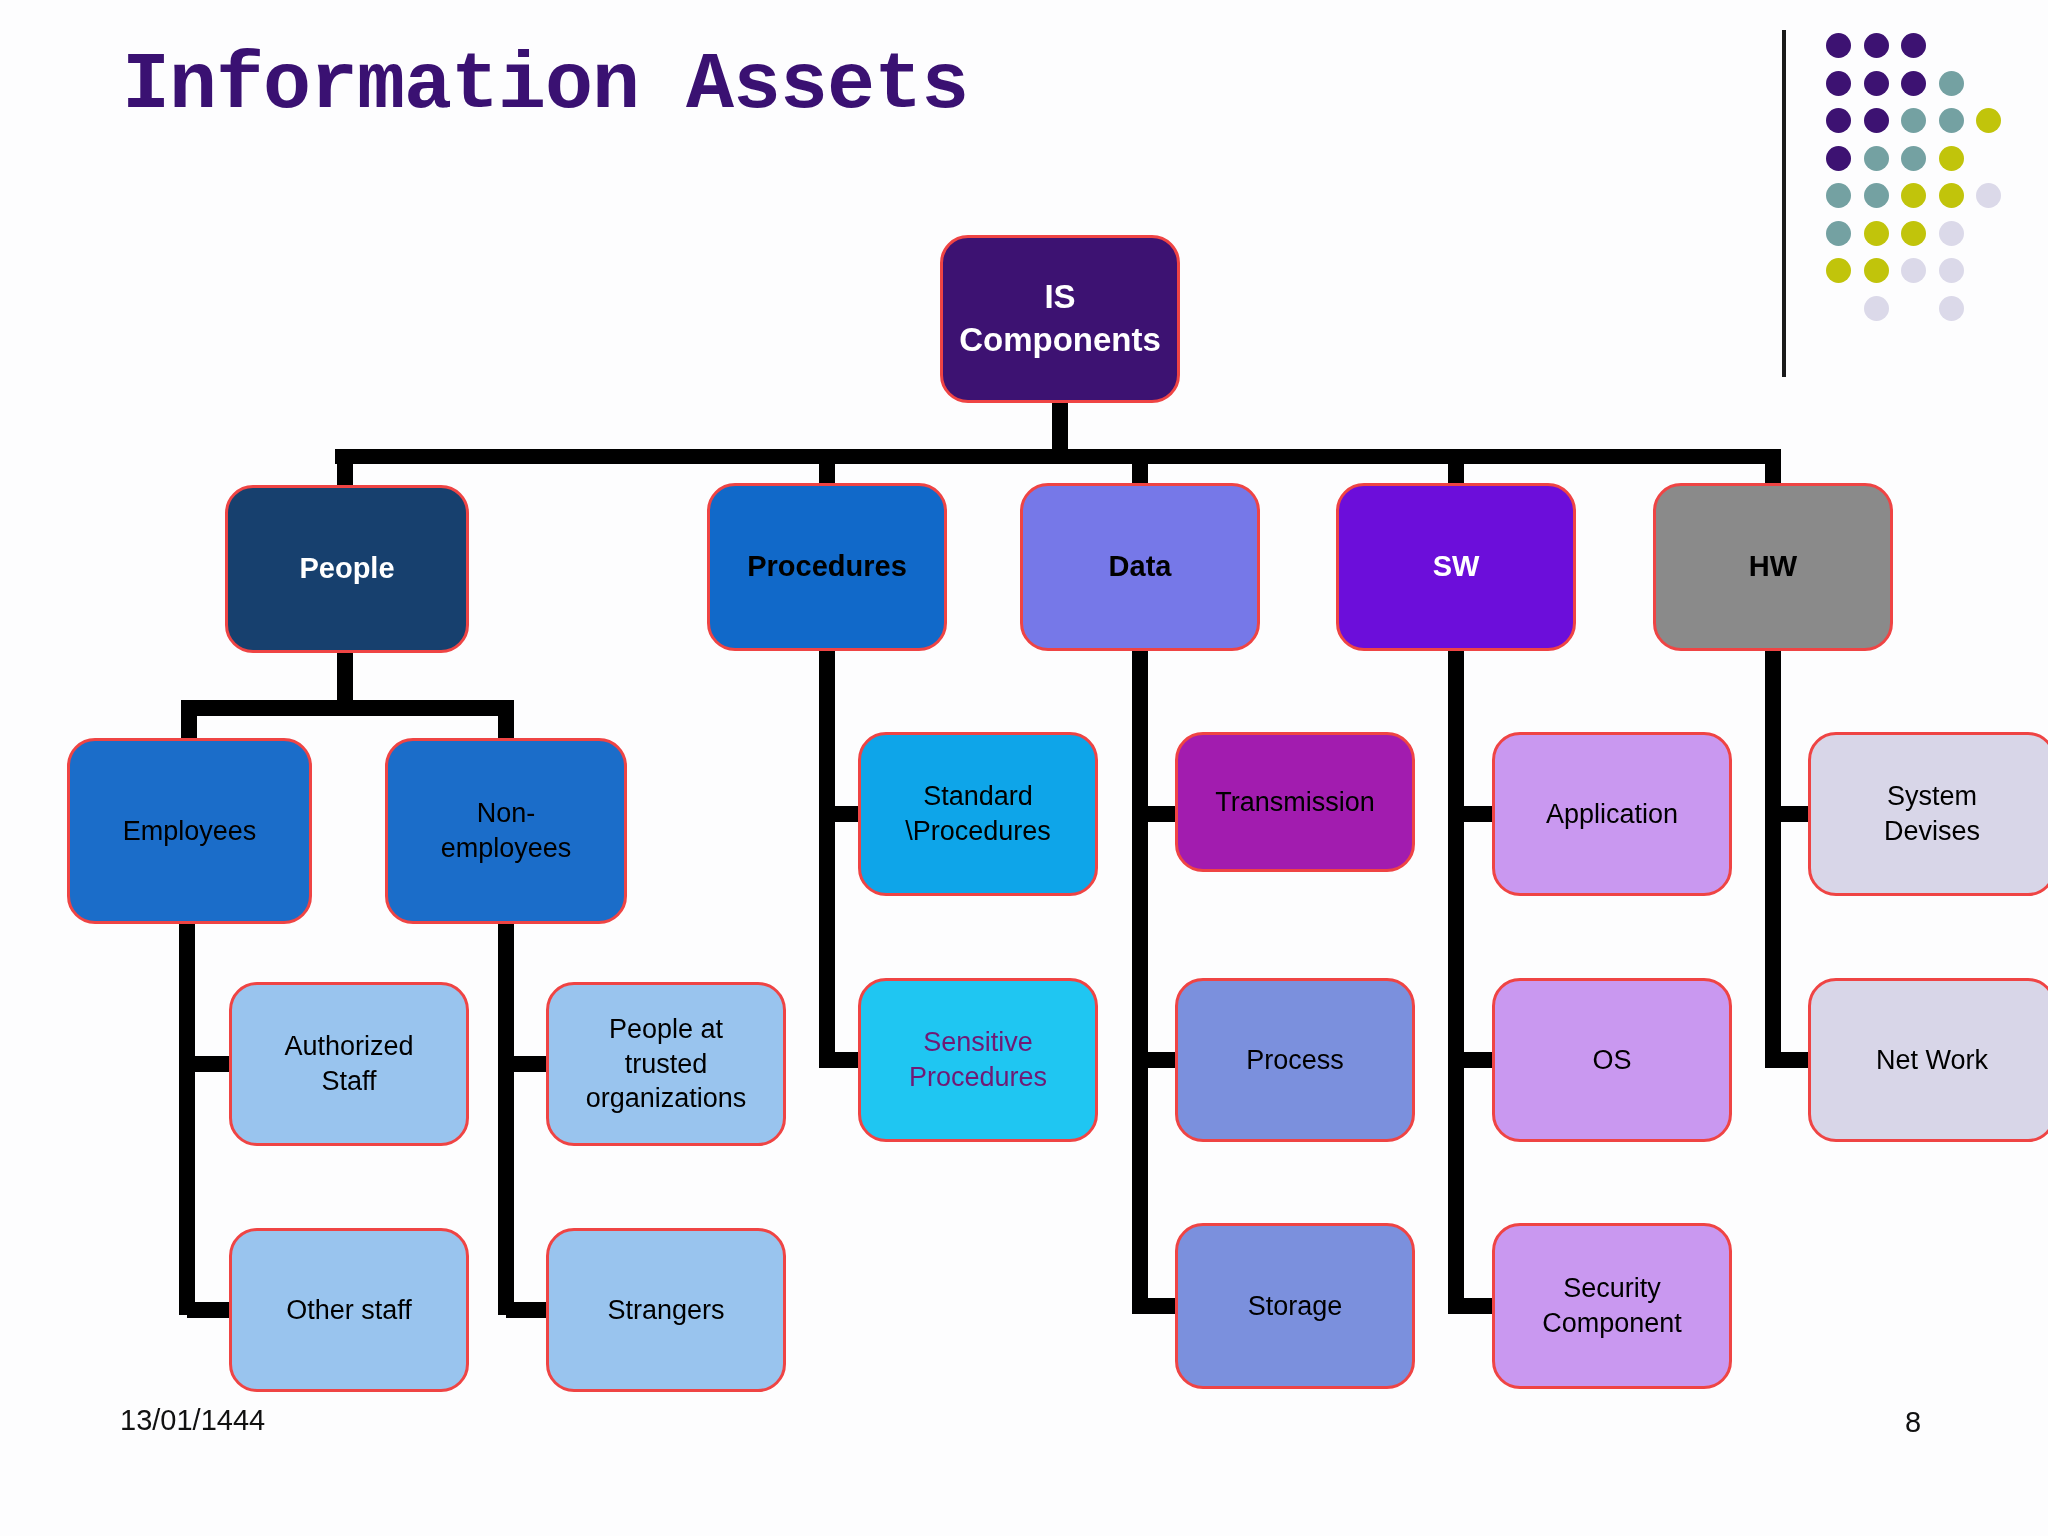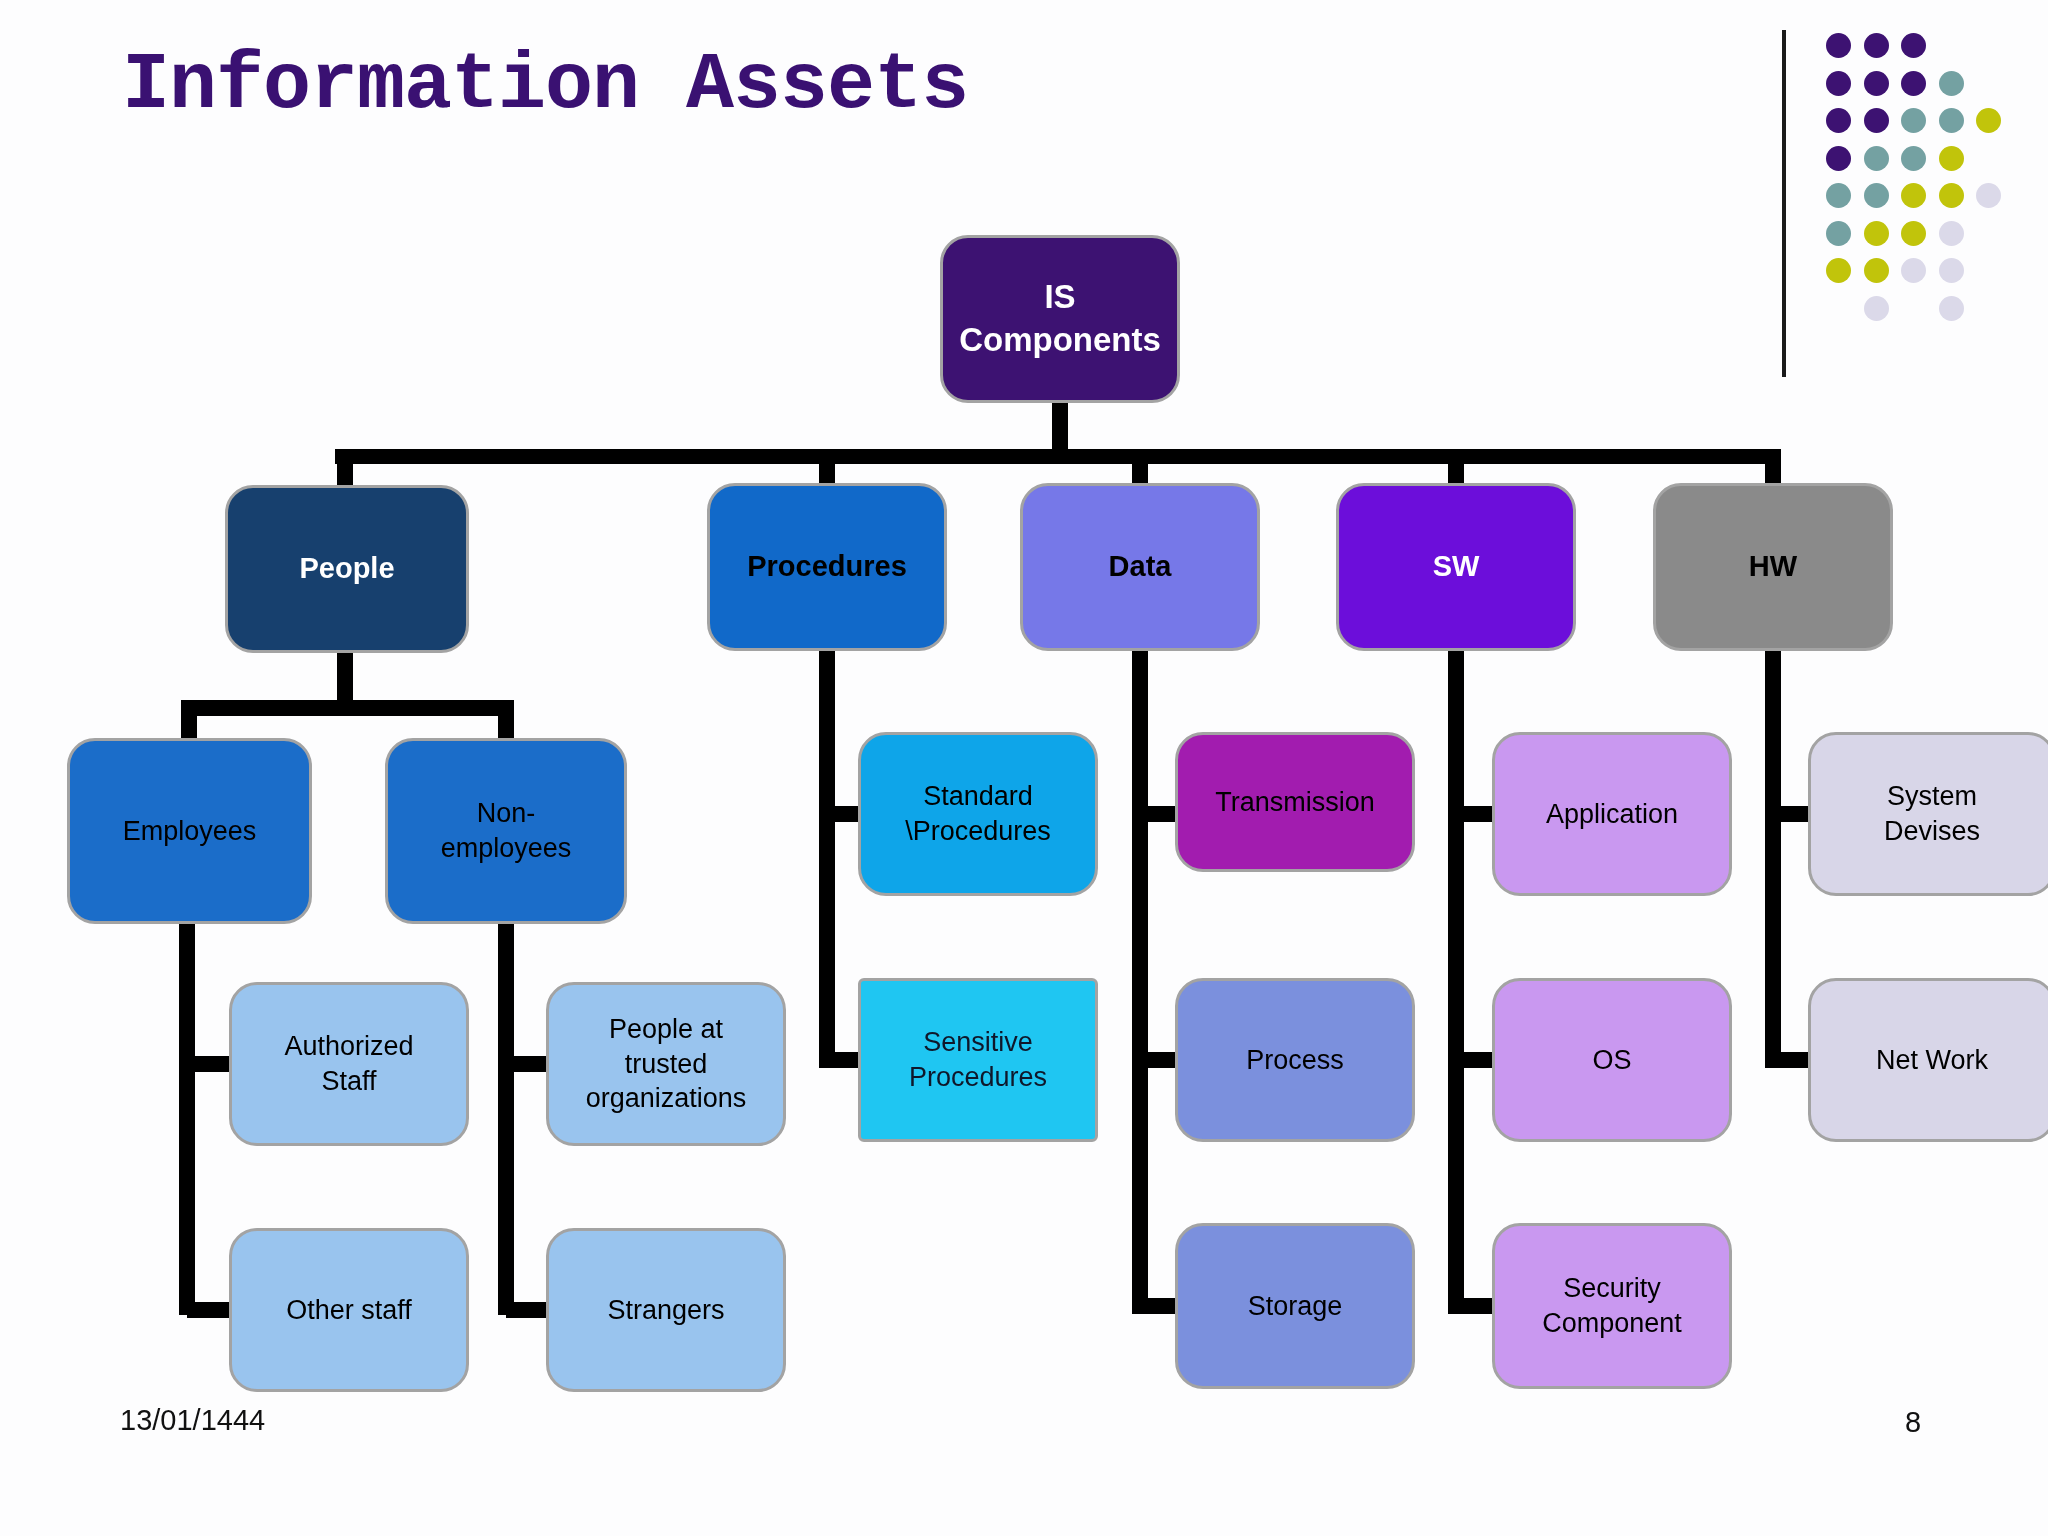--- a/index.html
+++ b/index.html
@@ -2,21 +2,21 @@
 <html><head>
 <meta charset="utf-8">
 <style>
   html,body{margin:0;padding:0;background:#ffffff;}
   body{width:2048px;height:1536px;overflow:hidden;font-family:"Liberation Sans",sans-serif;}
   .slide{position:relative;width:2048px;height:1536px;background:#fdfdfe;}
   .title{position:absolute;left:122px;top:40px;font-size:80px;font-weight:bold;letter-spacing:-1px;font-family:Liberation Mono, monospace;}
   .line{position:absolute;background:#000;z-index:1;}
   .node{
     position:absolute;z-index:2;
-    border:3px solid #a3a3a3;border-radius:28px;
+    border:3px solid #ef4444;border-radius:28px;
     display:flex;align-items:center;justify-content:center;text-align:center;
     font-size:27px;line-height:1.28;white-space:pre-line;
     box-sizing:border-box;padding:6px 10px;
   }
   .node.lvl1{font-weight:bold;font-size:29px;}
   .node.root{font-weight:bold;font-size:33px;line-height:1.3;}
   .footer-date{position:absolute;left:120px;top:1404px;font-size:29px;color:#111;}
   .footer-page{position:absolute;left:1905px;top:1406px;font-size:29px;color:#111;}
   .vrule{position:absolute;left:1782px;top:30px;width:4px;height:347px;background:#1a1a1a;}
   .dots{position:absolute;left:1826px;top:33px;width:200px;height:300px;}
@@ -118,21 +118,21 @@
   <div class="node" style="left: 229px; top: 982px; width: 240px; height: 164px; background-color: rgb(153, 196, 238); color: rgb(0, 0, 0);">Authorized
 Staff</div>
   <div class="node" style="left: 229px; top: 1228px; width: 240px; height: 164px; background-color: rgb(153, 196, 238); color: rgb(0, 0, 0);">Other staff</div>
   <div class="node" style="left: 546px; top: 982px; width: 240px; height: 164px; background-color: rgb(153, 196, 238); color: rgb(0, 0, 0);">People at
 trusted
 organizations</div>
   <div class="node" style="left: 546px; top: 1228px; width: 240px; height: 164px; background-color: rgb(153, 196, 238); color: rgb(0, 0, 0);">Strangers</div>
 
   <div class="node" style="left: 858px; top: 732px; width: 240px; height: 164px; background-color: #0ea5e9; color: rgb(0, 0, 0);">Standard
 \Procedures</div>
-  <div class="node" style="left: 858px; top: 978px; width: 240px; height: 164px; background-color: rgb(31, 198, 242); color: #0f172a; border-radius: 6px;">Sensitive
+  <div class="node" style="left: 858px; top: 978px; width: 240px; height: 164px; background-color: rgb(31, 198, 242); color: #701a75;">Sensitive
 Procedures</div>
 
   <div class="node" style="left: 1175px; top: 732px; width: 240px; height: 140px; background-color: #a21caf; color: rgb(0, 0, 0);">Transmission</div>
   <div class="node" style="left: 1175px; top: 978px; width: 240px; height: 164px; background-color: rgb(123, 144, 221); color: rgb(0, 0, 0);">Process</div>
   <div class="node" style="left: 1175px; top: 1223px; width: 240px; height: 166px; background-color: rgb(123, 144, 221); color: rgb(0, 0, 0);">Storage</div>
 
   <div class="node" style="left: 1492px; top: 732px; width: 240px; height: 164px; background-color: rgb(201, 152, 240); color: rgb(0, 0, 0);">Application</div>
   <div class="node" style="left: 1492px; top: 978px; width: 240px; height: 164px; background-color: rgb(201, 152, 240); color: rgb(0, 0, 0);">OS</div>
   <div class="node" style="left: 1492px; top: 1223px; width: 240px; height: 166px; background-color: rgb(201, 152, 240); color: rgb(0, 0, 0);">Security
 Component</div>

